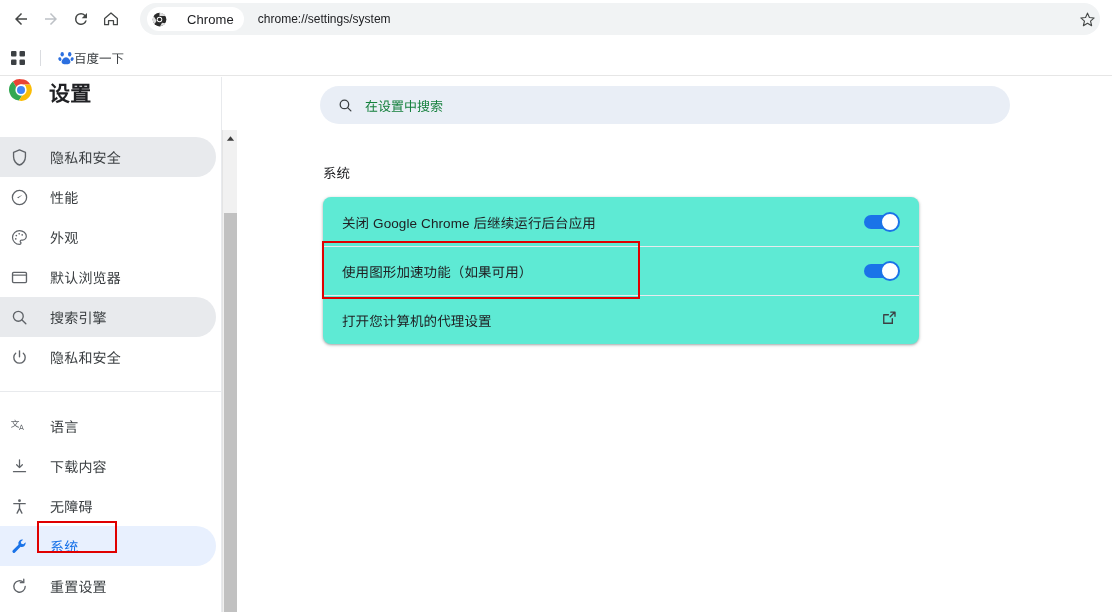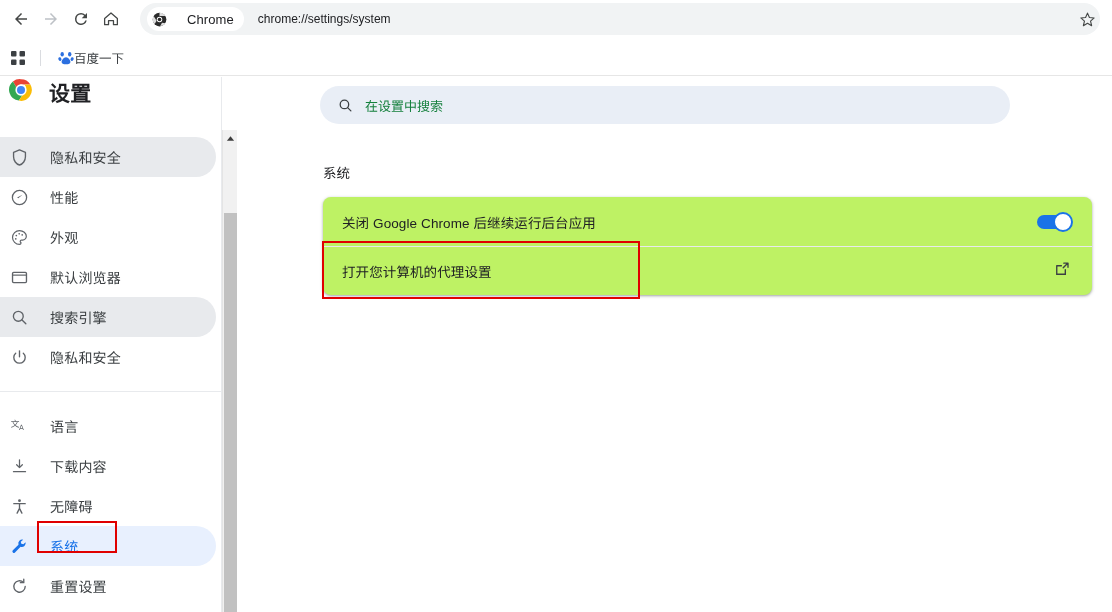--- a/index.html
+++ b/index.html
@@ -166,22 +166,22 @@
     margin-left: 11px; font-size: 13px; color: #15803d;
   }
 
   #section-title {
     position: absolute; left: 86px; top: 85px;
     font-size: 13.5px; color: #202124; font-weight: 500;
   }
 
   #settings-card {
     position: absolute; left: 86px; top: 120px;
-    width: 769px;
-    background: #bef264;
+    width: 596px;
+    background: #5eead4;
     border-radius: 8px;
     box-shadow: 0 1px 2px 0 rgba(60,64,67,.3), 0 1px 3px 1px rgba(60,64,67,.15);
     overflow: hidden;
   }
   .setting-row {
     display: flex; align-items: center;
     height: 49px;
     padding: 0 21px 0 19px;
   }
   .setting-row + .setting-row { border-top: 1px solid #e8eaed; }
@@ -449,20 +449,26 @@
 
     <div id="settings-card">
 
       <div class="setting-row">
         <span class="setting-label">关闭 Google Chrome 后继续运行后台应用</span>
         <span class="toggle">
           <span class="knob"></span>
         </span>
       </div>
 
+      <div class="setting-row">
+        <span class="setting-label">使用图形加速功能（如果可用）</span>
+        <span class="toggle">
+          <span class="knob"></span>
+        </span>
+      </div>
 
       <div class="setting-row">
         <span class="setting-label">打开您计算机的代理设置</span>
         <span>
           <svg width="18" height="18" viewBox="0 0 24 24">
             <path d="M5 7.6h6.2M5 7.6v11.4h11.4v-6.2" fill="none" stroke="#3c4043" stroke-width="1.8" stroke-linecap="round"></path>
             <path d="M13.6 10.4 19.6 4.4M14.4 4.2h5.6v5.6" fill="none" stroke="#3c4043" stroke-width="1.8" stroke-linecap="round" stroke-linejoin="round"></path>
           </svg>
         </span>
       </div>

